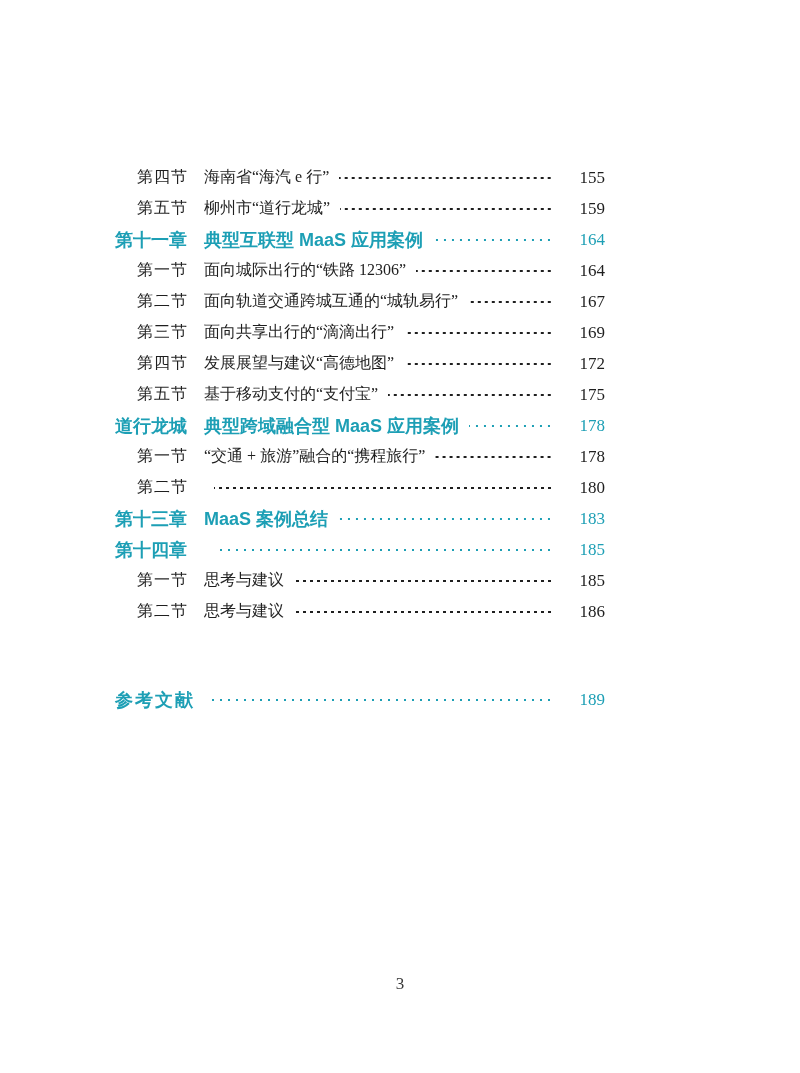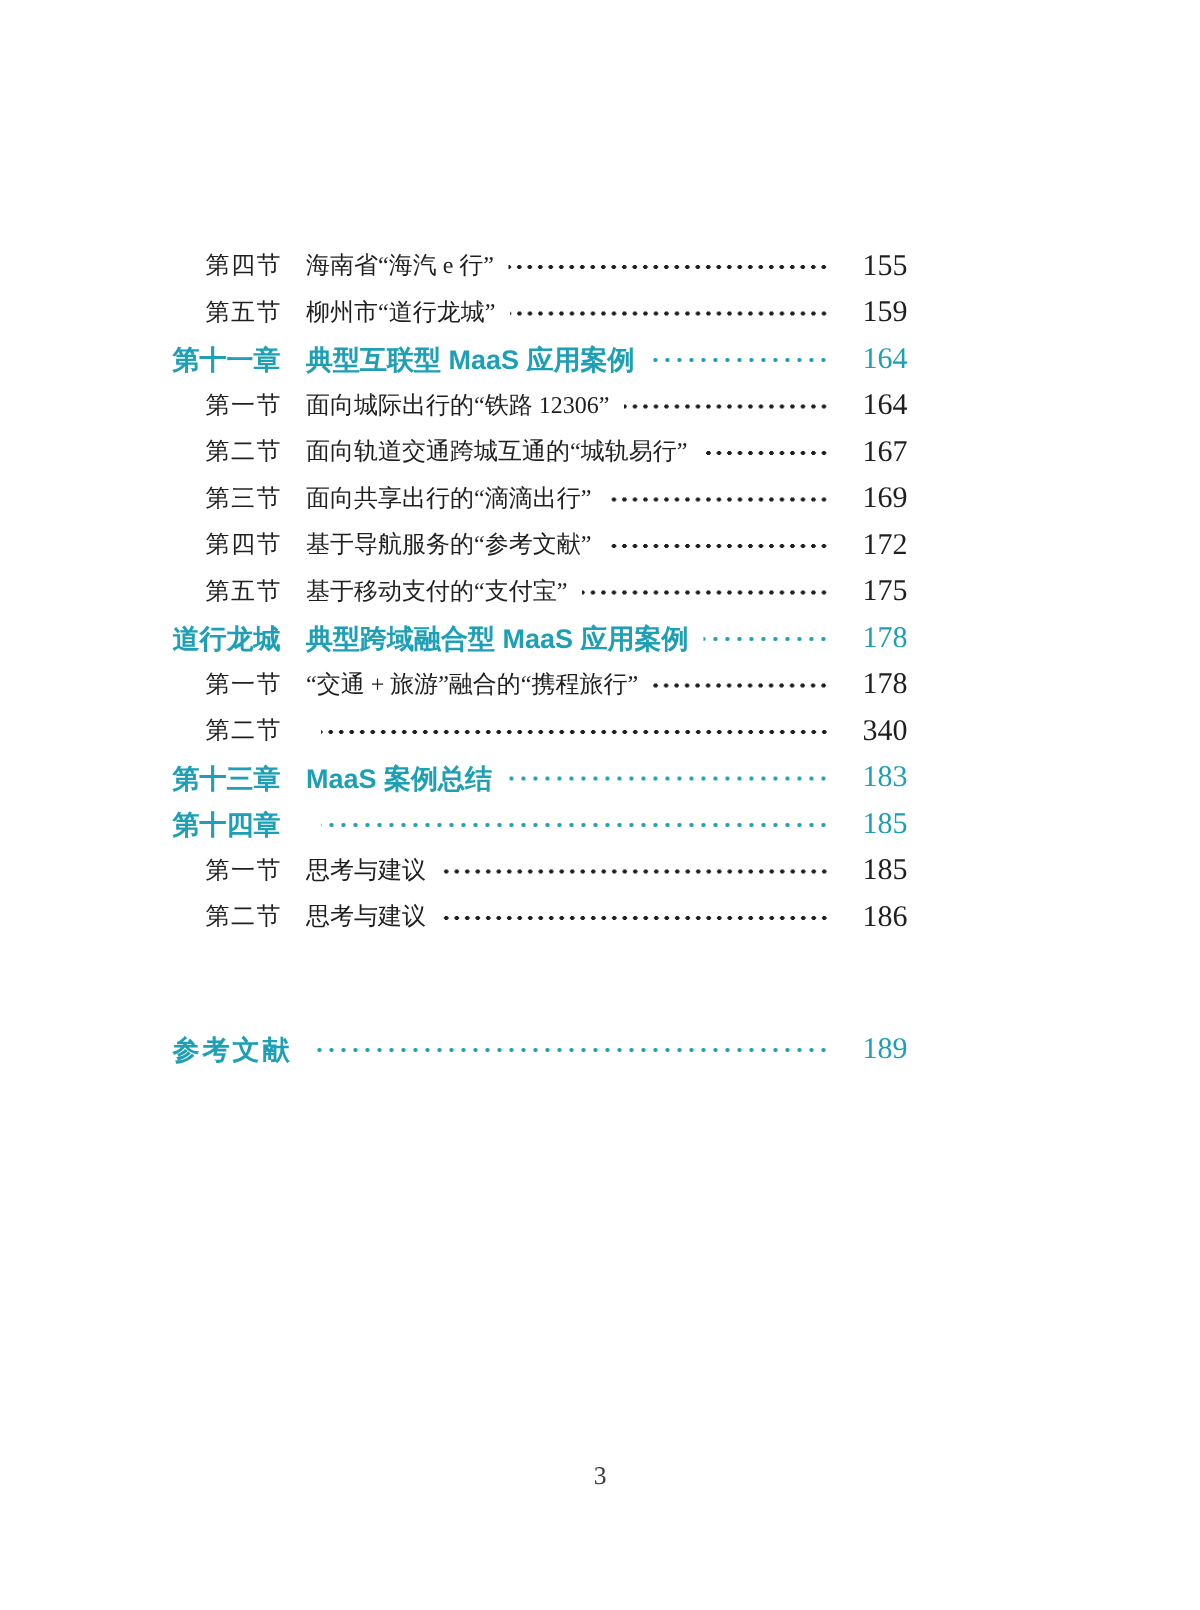--- a/index.html
+++ b/index.html
@@ -56,21 +56,21 @@
     background-position: right center;
     background-repeat: repeat-x;
   }
   .row.chapter .leader { background-size: 8px 12px; }
   .pagenum {
     flex: 0 0 44px;
     width: 44px;
     text-align: right;
     font-family: "Liberation Serif", "DejaVu Serif", serif;
     font-weight: normal;
-    font-size: 20px;
+    font-size: 17px;
   }
   .row.chapter .pagenum { color: #1d9fb5; }
   
   .row.ref { margin-top: 57px; }
   .row.ref .title { letter-spacing: 2px; }
   .row.ref .leader { margin-left: 16px; }
   
   .folio {
     position: absolute;
     top: 974px;
@@ -124,21 +124,21 @@
 
   <div class="row section">
     <span class="num">第三节</span>
     <span class="title">面向共享出行的“滴滴出行”</span>
     <span class="leader"></span>
     <span class="pagenum">169</span>
   </div>
 
   <div class="row section">
     <span class="num">第四节</span>
-    <span class="title">基于导航服务的“参考文献”</span>
+    <span class="title">发展展望与建议“高德地图”</span>
     <span class="leader"></span>
     <span class="pagenum">172</span>
   </div>
 
   <div class="row section">
     <span class="num">第五节</span>
     <span class="title">基于移动支付的“支付宝”</span>
     <span class="leader"></span>
     <span class="pagenum">175</span>
   </div>
@@ -153,21 +153,21 @@
   <div class="row section">
     <span class="num">第一节</span>
     <span class="title">“交通 + 旅游”融合的“携程旅行”</span>
     <span class="leader"></span>
     <span class="pagenum">178</span>
   </div>
 
   <div class="row section">
     <span class="num">第二节</span>
     <span class="leader"></span>
-    <span class="pagenum">340</span>
+    <span class="pagenum">180</span>
   </div>
 
   <div class="row chapter">
     <span class="num">第十三章</span>
     <span class="title">MaaS 案例总结</span>
     <span class="leader"></span>
     <span class="pagenum">183</span>
   </div>
 
   <div class="row chapter">

